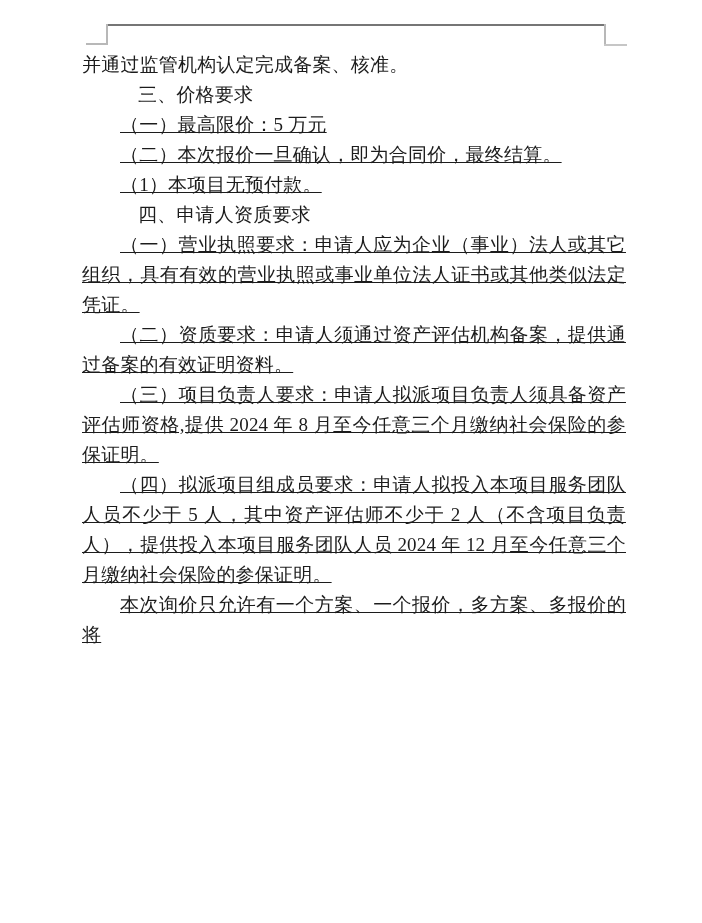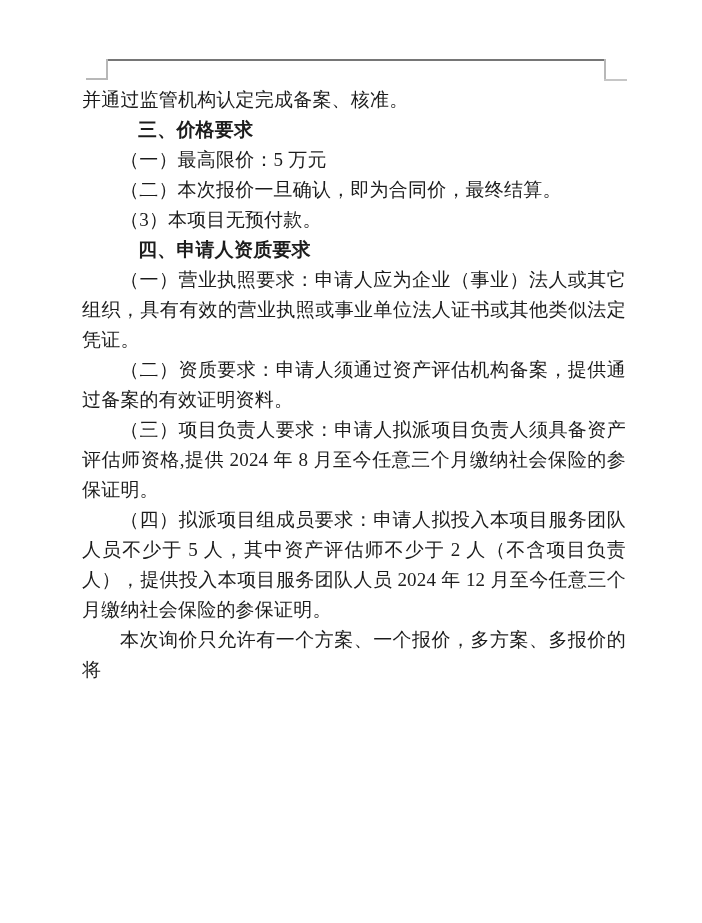--- a/index.html
+++ b/index.html
@@ -3,21 +3,20 @@
 <meta charset="utf-8">
 <style>
   html, body { margin: 0; padding: 0; background: #ffffff; }
   .page {
     position: relative;
     width: 702px;
     height: 719px;
     background: #ffffff;
     overflow: hidden;
     font-family: "Liberation Serif", "DejaVu Serif", serif;
-    margin-top: 35px;
   }
   
   .mark { position: absolute; background: #b8b8b8; }
   .top-rule { position: absolute; left: 107px; top: 24px; width: 498px; height: 2px; background: #767676; }
   .tl-v { left: 106px; top: 24px; width: 2px;  height: 21px; }
   .tl-h { left: 86px;  top: 43px; width: 22px; height: 2px;  }
   .tr-v { left: 604px; top: 24px; width: 2px;  height: 22px; }
   .tr-h { left: 604px; top: 44px; width: 23px; height: 2px; background: #c6c6c6; }
   .bl-h { left: 85px;  top: 881px; width: 23px; height: 2px; }
   .bl-v { left: 106px; top: 881px; width: 2px;  height: 23px; }
@@ -29,23 +28,23 @@
     left: 82px;
     top: 50px;
     width: 544px;
     color: #1c1c1c;
     font-size: 19px;
     line-height: 30px;
     text-align: justify;
     letter-spacing: 0.2px;
   }
   .content p { margin: 0; padding: 0; }
-  p.body         { text-indent: 38px; }
+  p.body         { text-indent: 38px; text-decoration: underline; }
   p.continuation { text-indent: 0; }
-  p.heading      { text-indent: 56px; font-weight: bold; }
+  p.heading      { text-indent: 56px; font-weight: normal; }
 </style>
 </head>
 <body>
 
 <div class="page">
 
   <div class="top-rule"></div>
   <div class="mark tl-v"></div>
   <div class="mark tl-h"></div>
   <div class="mark tr-v"></div>
@@ -53,21 +52,21 @@
   <div class="mark bl-h"></div>
   <div class="mark bl-v"></div>
   <div class="mark br-h"></div>
   <div class="mark br-v"></div>
 
   <div class="content" id="doc-body">
       <p class="para continuation">并通过监管机构认定完成备案、核准。</p>
       <p class="para heading">三、价格要求</p>
       <p class="para body">（一）最高限价：5 万元</p>
       <p class="para body">（二）本次报价一旦确认，即为合同价，最终结算。</p>
-      <p class="para body">（3）本项目无预付款。</p>
+      <p class="para body">（1）本项目无预付款。</p>
       <p class="para heading">四、申请人资质要求</p>
       <p class="para body">（一）营业执照要求：申请人应为企业（事业）法人或其它组织，具有有效的营业执照或事业单位法人证书或其他类似法定凭证。</p>
       <p class="para body">（二）资质要求：申请人须通过资产评估机构备案，提供通过备案的有效证明资料。</p>
       <p class="para body">（三）项目负责人要求：申请人拟派项目负责人须具备资产评估师资格,提供 2024 年 8 月至今任意三个月缴纳社会保险的参保证明。</p>
       <p class="para body">（四）拟派项目组成员要求：申请人拟投入本项目服务团队人员不少于 5 人，其中资产评估师不少于 2 人（不含项目负责人），提供投入本项目服务团队人员 2024 年 12 月至今任意三个月缴纳社会保险的参保证明。</p>
       <p class="para body">本次询价只允许有一个方案、一个报价，多方案、多报价的将</p>
     </div>
 
 </div>
 

